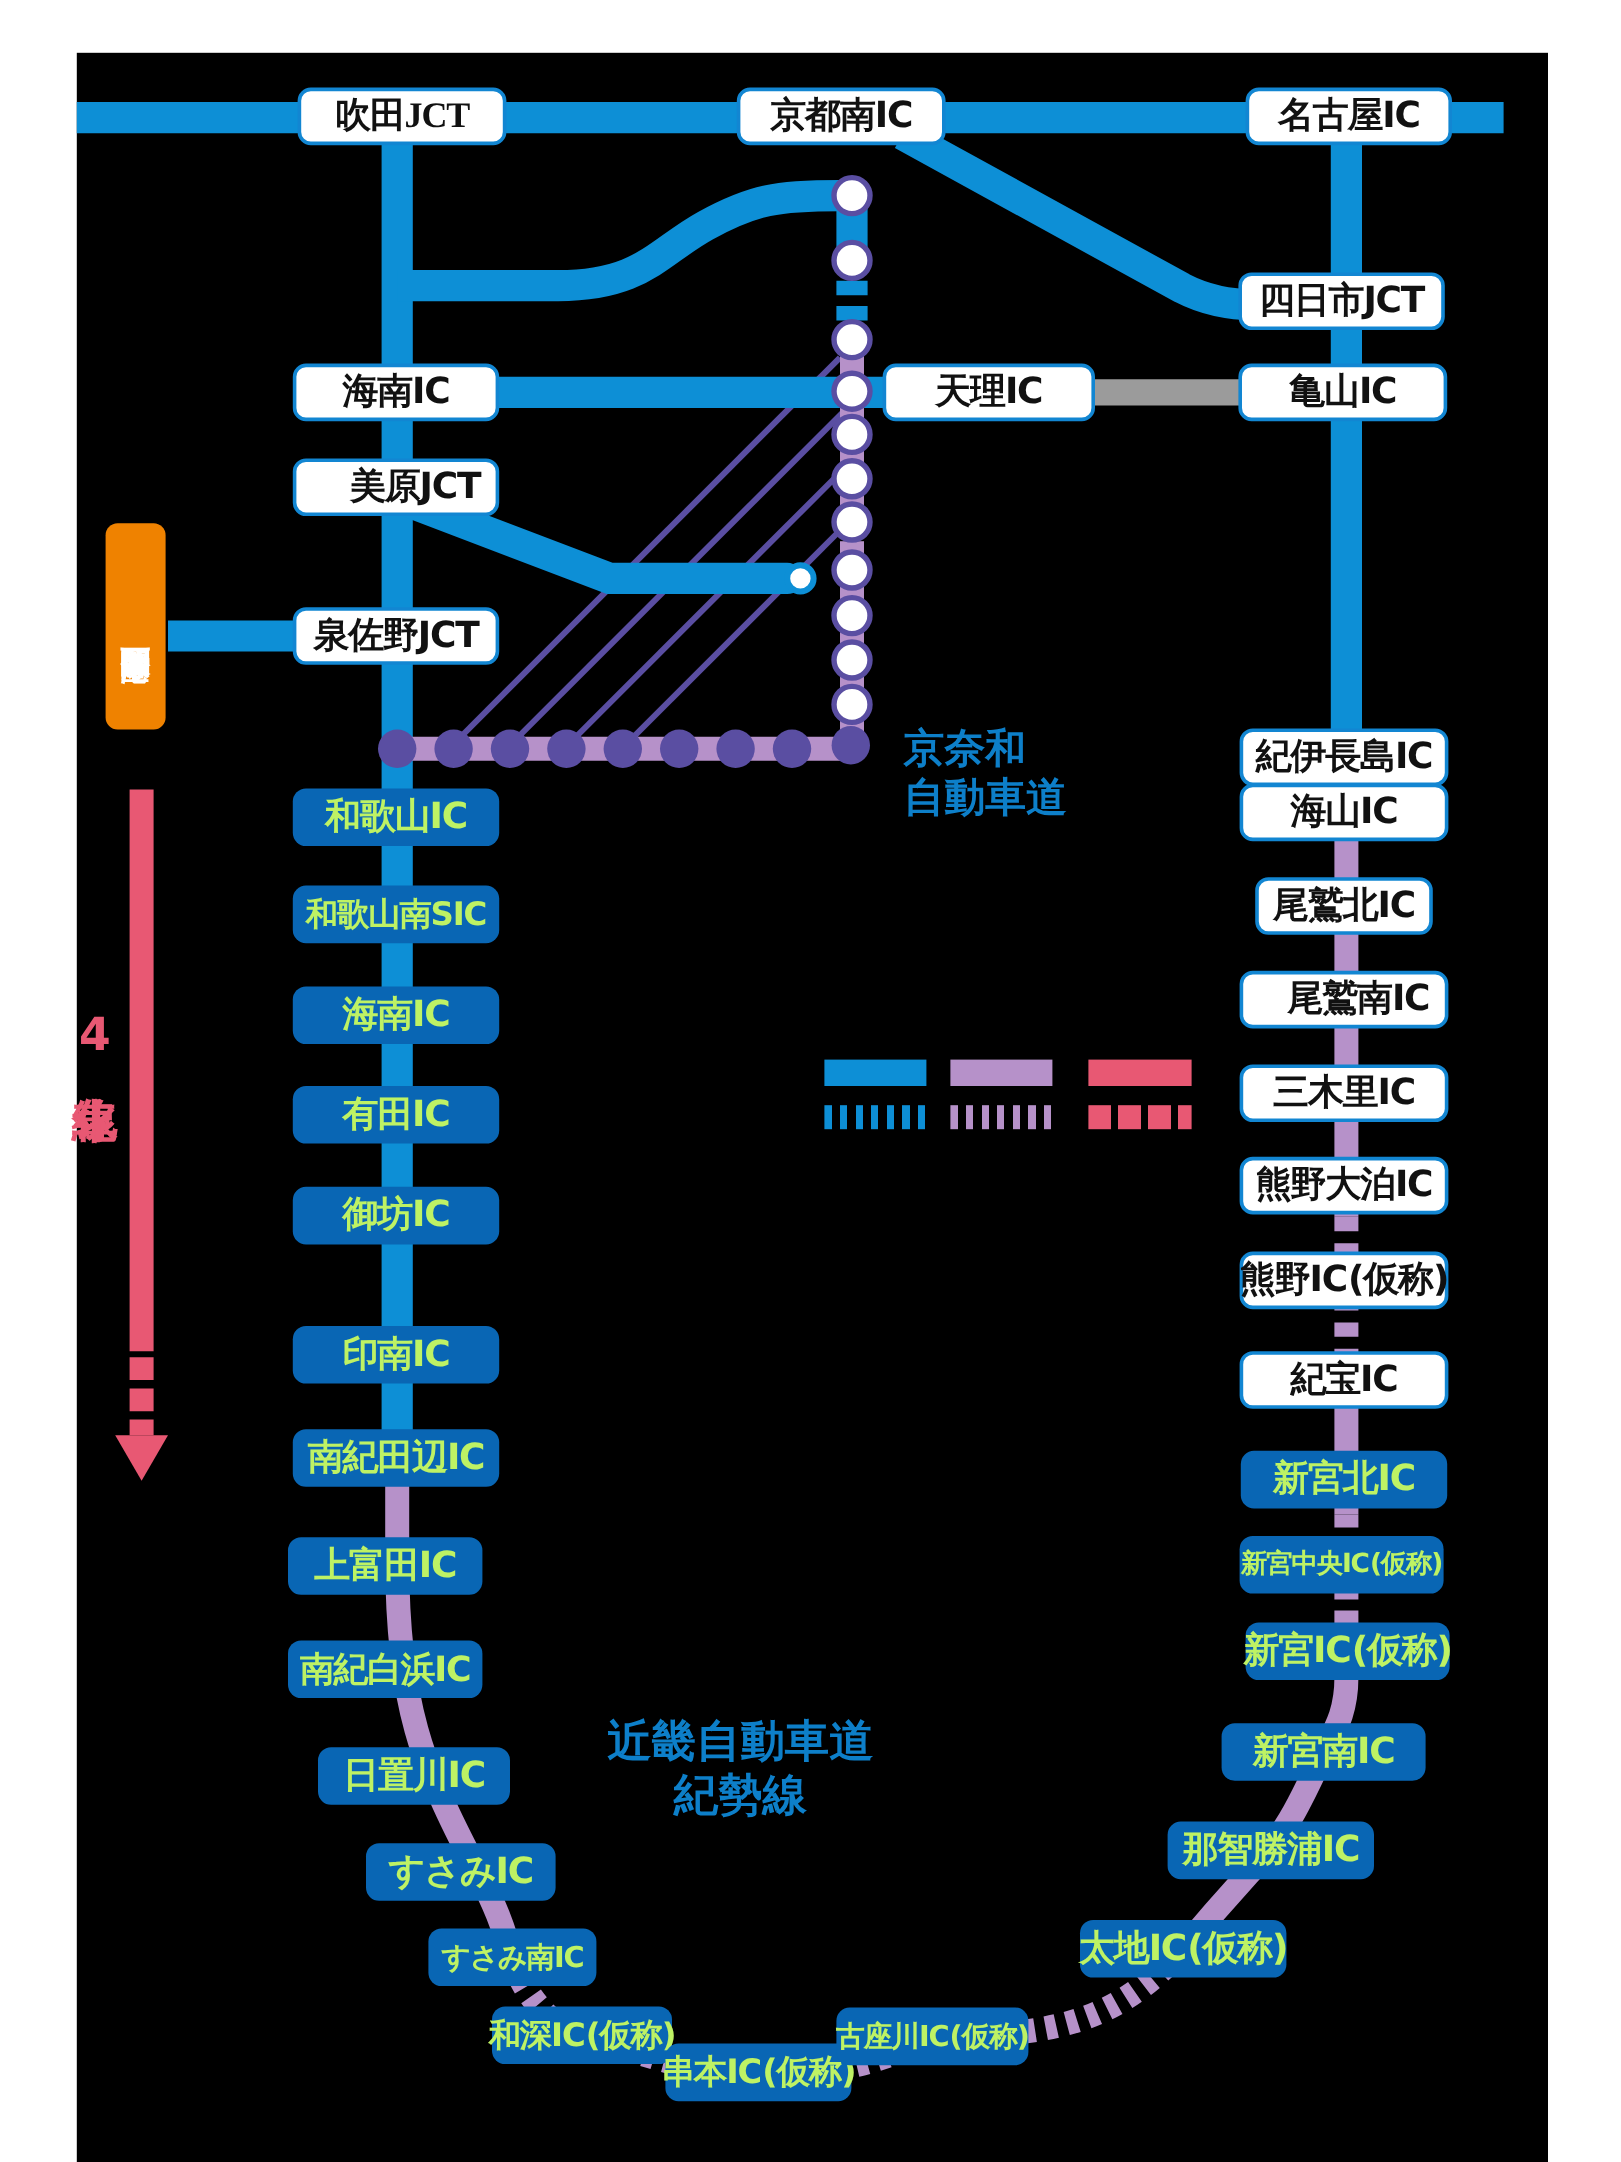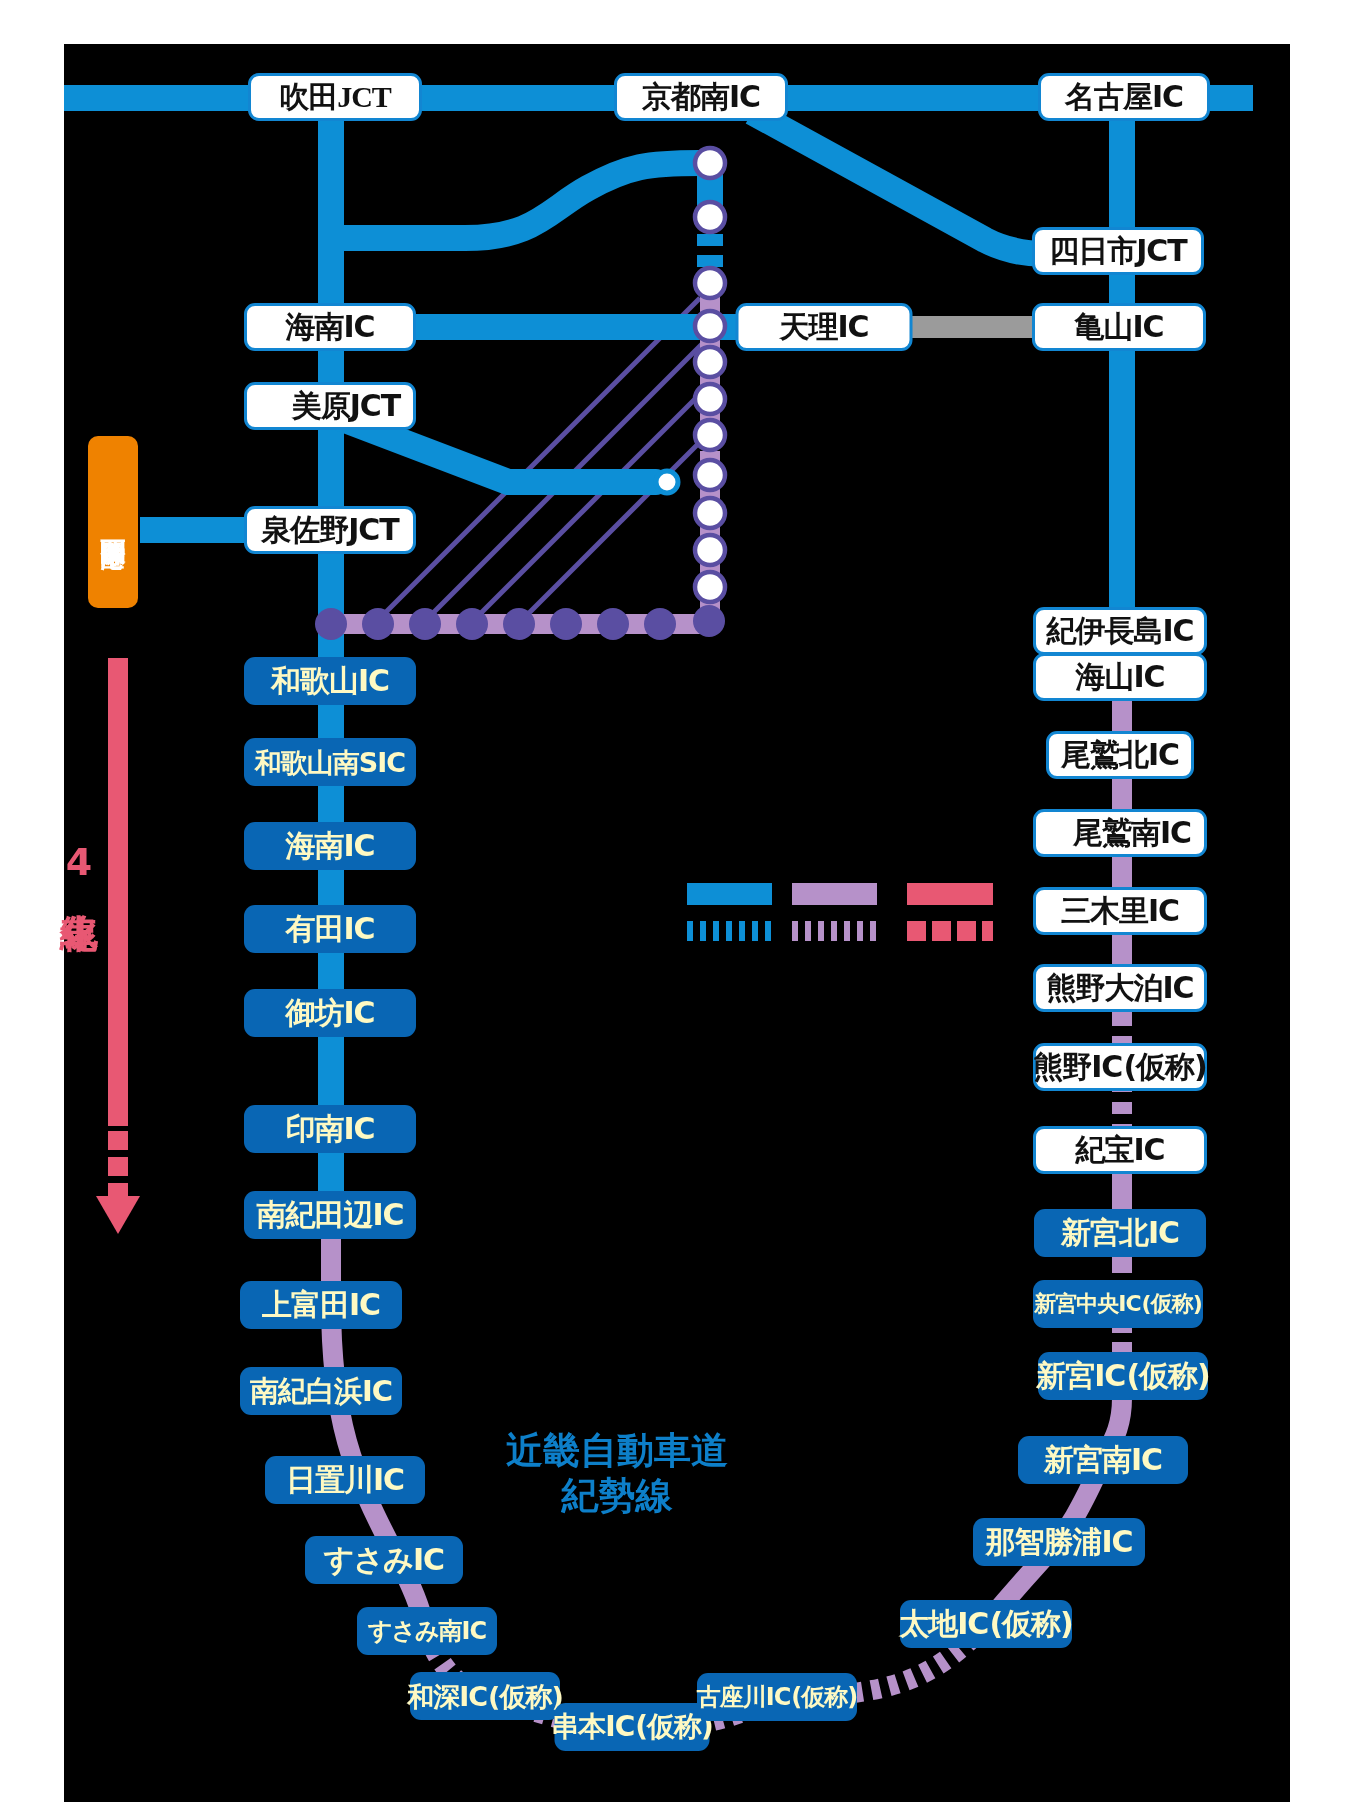--- a/index.html
+++ b/index.html
@@ -6,21 +6,21 @@
   #stage{position:relative;width:1351px;height:1802px;background:#ffffff;overflow:hidden;
          font-family:"DejaVu Sans","Liberation Sans",sans-serif;}
   #canvas{position:absolute;left:64px;top:44px;width:1226px;height:1758px;background:#000000;}
   #rails{position:absolute;left:0;top:0;width:1351px;height:1802px;z-index:2;}
   .layer{position:absolute;left:0;top:0;width:1351px;height:1802px;z-index:3;}
   .station{position:absolute;display:flex;align-items:center;justify-content:center;
            border-radius:11px;font-weight:bold;white-space:nowrap;
            transform:translate(-50%,-50%);box-sizing:border-box;height:48px;
            letter-spacing:-1px;line-height:1;z-index:4;}
   .station.white{background:#ffffff;border:3px solid #1286d2;color:#111111;}
-  .station.blue{background:#0966b4;color:#fef9c3;}
+  .station.blue{background:#0966b4;color:#bef264;}
   .note{font-weight:bold;margin-left:1px;}
   .route-label{position:absolute;font-weight:bold;color:#0d7fc9;z-index:3;line-height:1.22;letter-spacing:0;}
   #kix-box{position:absolute;left:88px;top:436px;width:50px;height:172px;background:#ef8200;
            border-radius:10px;display:flex;align-items:center;justify-content:center;z-index:4;}
   #kix-box .vtext{writing-mode:vertical-rl;text-orientation:upright;color:#ffffff;
            font-weight:bold;font-size:25px;letter-spacing:1px;line-height:1;}
   #four-lane-label{position:absolute;left:60px;top:840px;writing-mode:vertical-rl;text-orientation:upright;
            color:#e85873;font-weight:bold;font-size:38px;letter-spacing:0;z-index:3;line-height:1;}
   .legend-swatch{position:absolute;z-index:3;}
 </style>
@@ -82,20 +82,24 @@
       <circle cx="667" cy="482" r="11" fill="#ffffff" stroke="#0d8fd6" stroke-width="5"></circle>
       <polygon points="96,1196 140,1196 118,1234" fill="#e85873"></polygon>
     </svg>
 
   <div class="layer" id="decor-layer">
     <div id="kix-box">
       <span class="vtext">関西国際空港</span>
     </div>
     <div id="four-lane-label">4車線化</div>
 
+    <div class="route-label" style="left:753px;top:604px;font-size:34px;">
+      <div>京奈和</div>
+      <div>自動車道</div>
+    </div>
     <div class="route-label" style="left:492px;top:1428px;width:250px;font-size:37px;text-align:center;">
       <div>近畿自動車道</div>
       <div>紀勢線</div>
     </div>
 
     <div id="legend">
         <div class="legend-swatch" style="left: 687px; top: 883px; width: 85px; height: 22px; background: rgb(13, 143, 214);"></div>
         <div class="legend-swatch" style="left: 687px; top: 921px; width: 85px; height: 20px; background: repeating-linear-gradient(90deg, rgb(13, 143, 214) 0px, rgb(13, 143, 214) 6px, transparent 6px, transparent 13px);"></div>
         <div class="legend-swatch" style="left: 792px; top: 883px; width: 85px; height: 22px; background: rgb(182, 145, 201);"></div>
         <div class="legend-swatch" style="left: 792px; top: 921px; width: 85px; height: 20px; background: repeating-linear-gradient(90deg, rgb(182, 145, 201) 0px, rgb(182, 145, 201) 6px, transparent 6px, transparent 13px);"></div>

